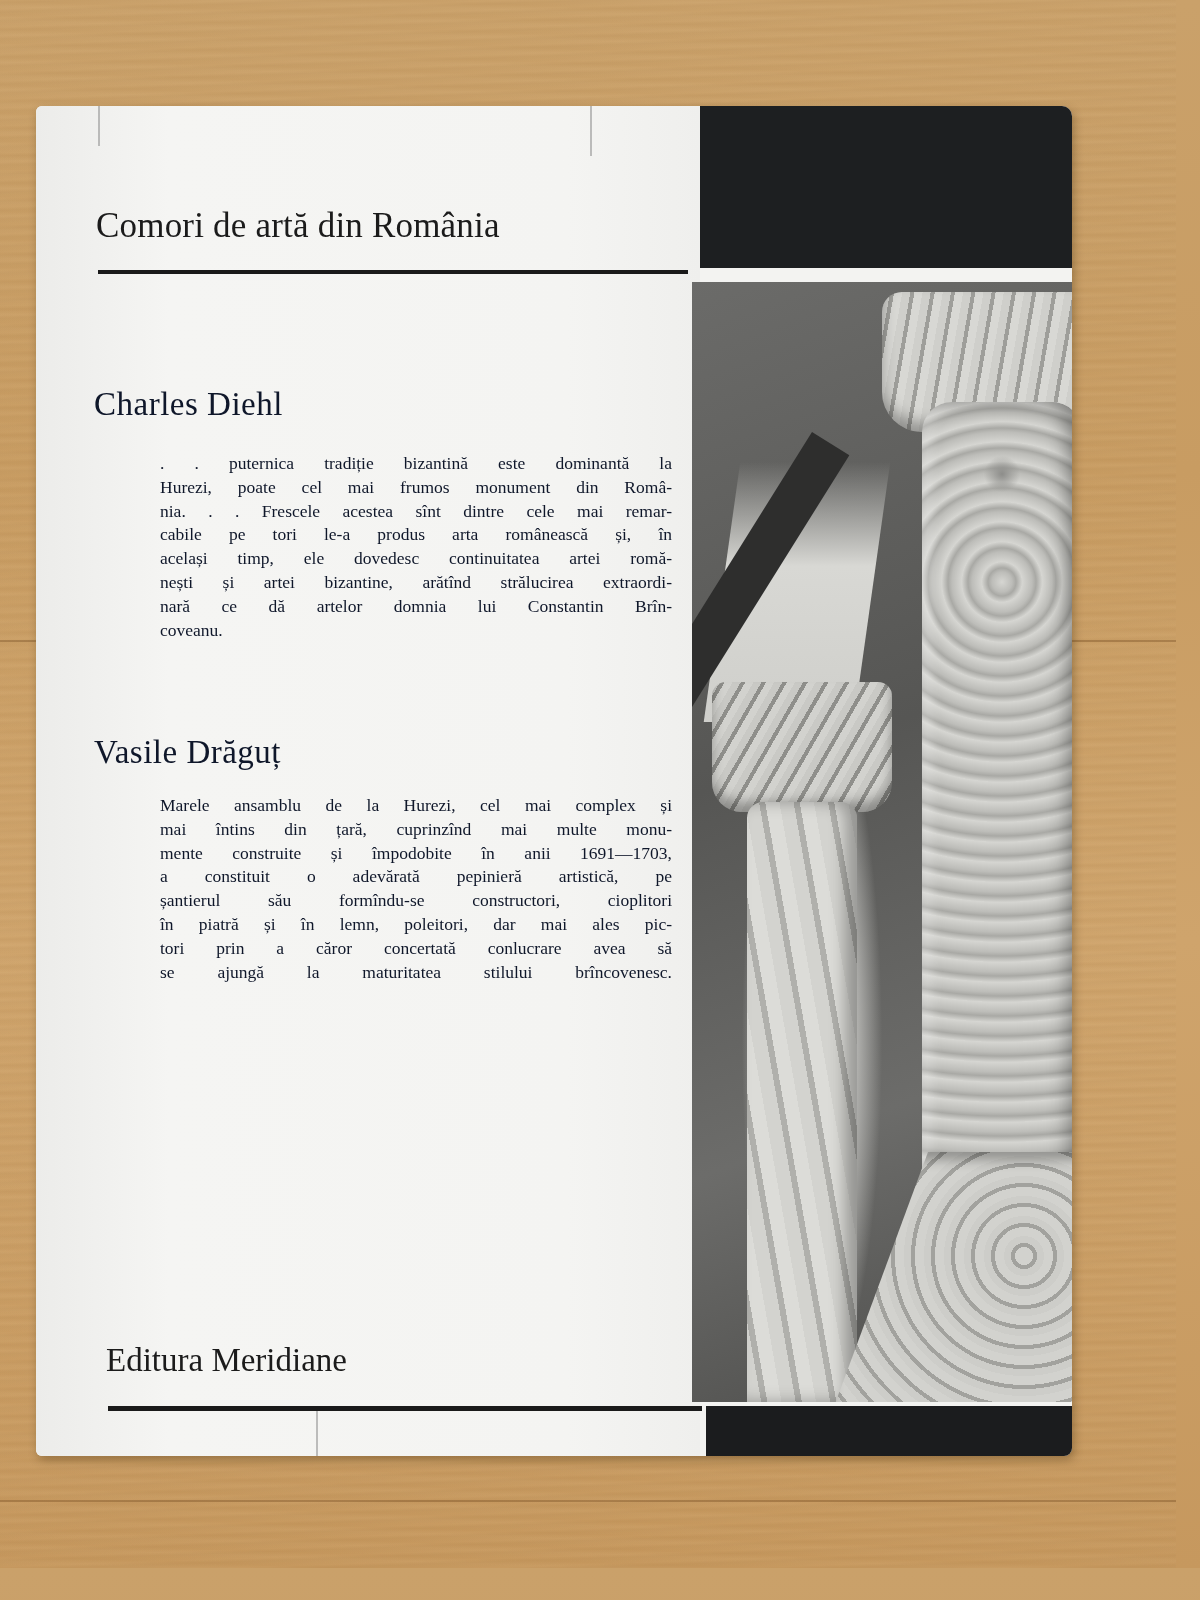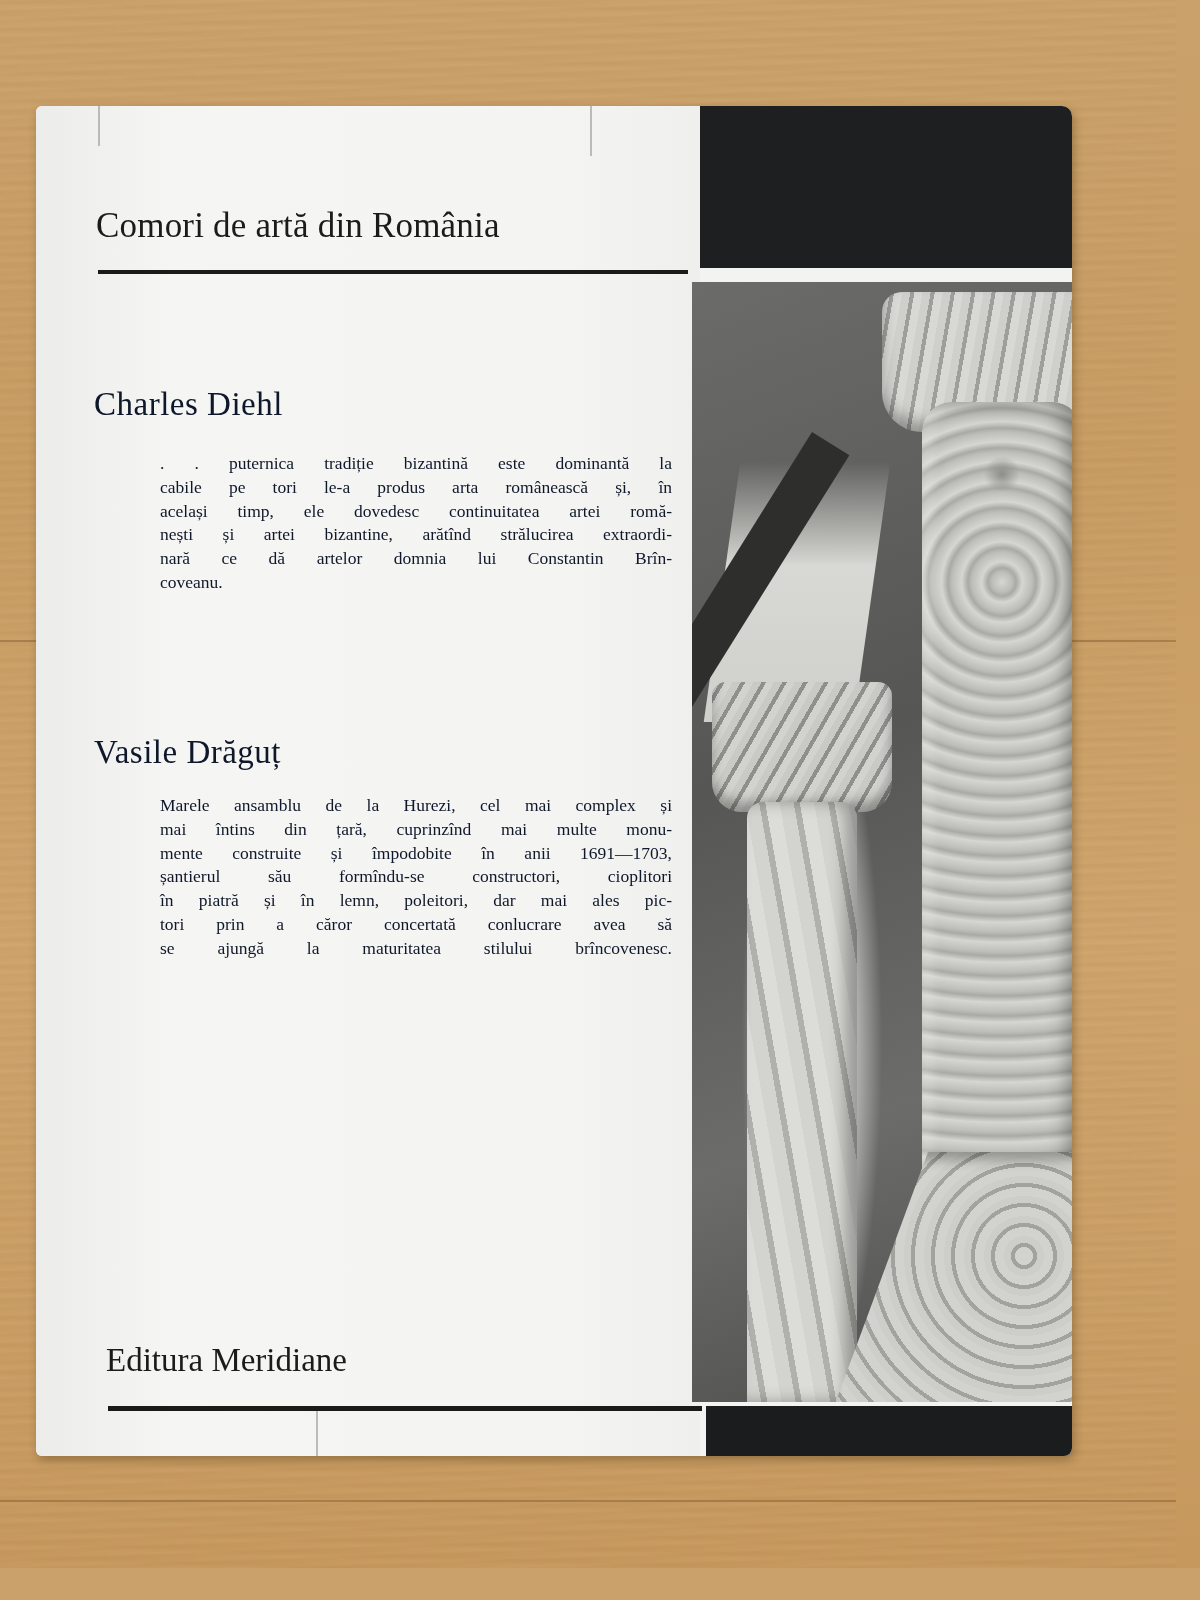--- a/index.html
+++ b/index.html
@@ -134,32 +134,35 @@
   <div class="crease" style="left:62px; top:0; height:40px;"></div>
   <div class="crease" style="left:554px; top:0; height:50px;"></div>
   <div class="crease" style="left:280px; top:1300px; height:50px;"></div>
 
   <div class="title-series">Comori de artă din România</div>
   <div class="rule" style="left:62px; top:164px; width:590px;"></div>
 
   <div class="author" style="top:280px;">Charles Diehl</div>
   <div class="quote" style="top:346px;">
     <span class="line">. . puternica tradiție bizantină este dominantă la</span>
+    <span class="line">Hurezi, poate cel mai frumos monument din Româ-</span>
+    <span class="line">nia.   . . Frescele acestea sînt dintre cele mai remar-</span>
     <span class="line">cabile pe tori le-a produs arta românească și, în</span>
     <span class="line">același timp, ele dovedesc continuitatea artei romă-</span>
     <span class="line">nești și artei bizantine, arătînd strălucirea extraordi-</span>
     <span class="line">nară ce dă artelor domnia lui Constantin Brîn-</span>
     <span class="line last">coveanu.</span>
   </div>
 
   <div class="author" style="top:628px;">Vasile Drăguț</div>
   <div class="quote" style="top:688px;">
     <span class="line">Marele ansamblu de la Hurezi, cel mai complex și</span>
     <span class="line">mai întins din țară, cuprinzînd mai multe monu-</span>
     <span class="line">mente construite și împodobite în anii 1691—1703,</span>
+    <span class="line">a constituit o adevărată pepinieră artistică, pe</span>
     <span class="line">șantierul său formîndu-se constructori, cioplitori</span>
     <span class="line">în piatră și în lemn, poleitori, dar mai ales pic-</span>
     <span class="line">tori prin a căror concertată conlucrare avea să</span>
     <span class="line">se ajungă la maturitatea stilului brîncovenesc.</span>
   </div>
 
   <div class="publisher">Editura Meridiane</div>
   <div class="rule" style="left:72px; top:1300px; width:594px; height:5px;"></div>
 </div>
 

